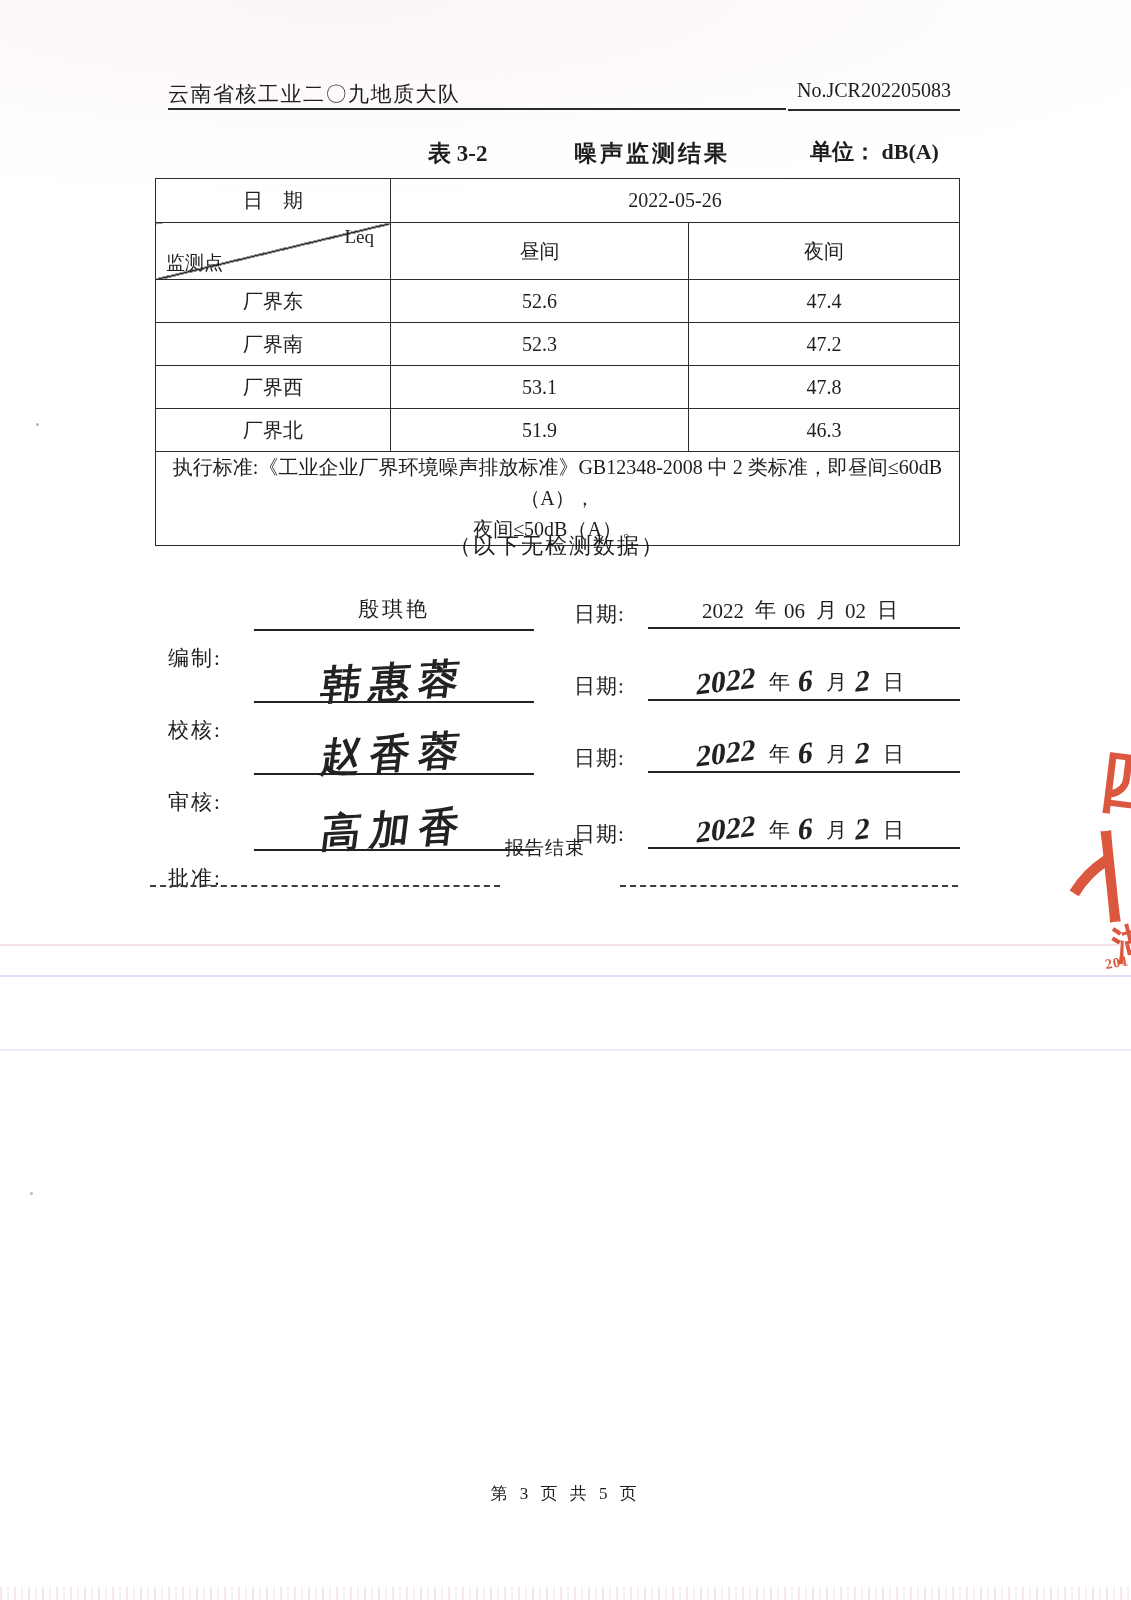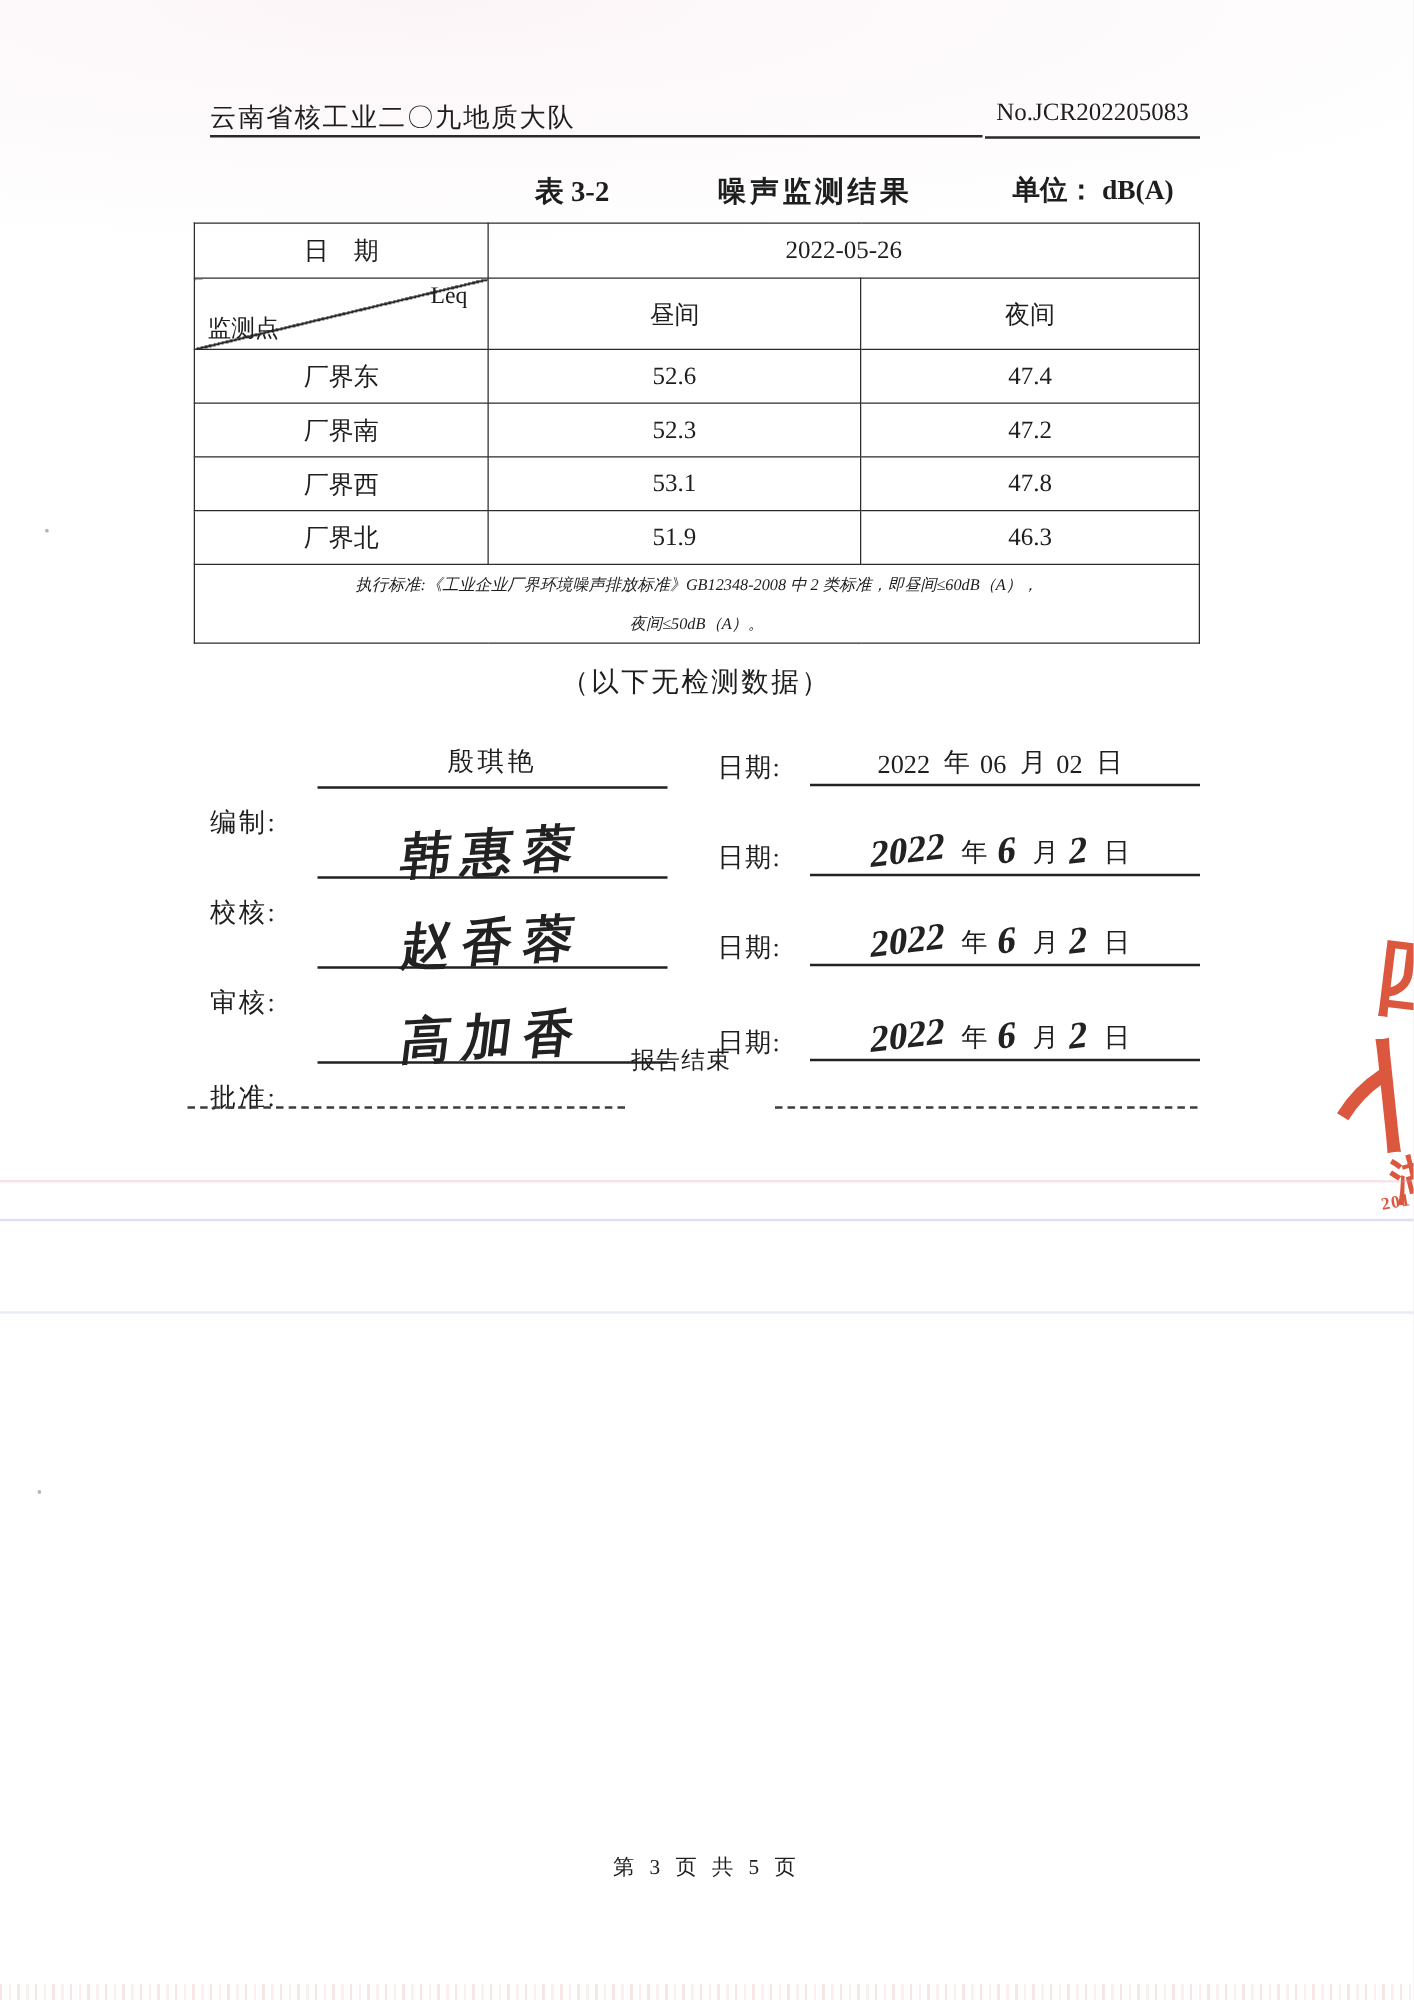--- a/index.html
+++ b/index.html
@@ -25,21 +25,21 @@
   
   table.noise{position:absolute; left:155px; top:178px; width:804px;
        border-collapse:collapse; table-layout:fixed; font-size:20px;}
   table.noise td{border:1.6px solid #2c2c2c; text-align:center; vertical-align:middle; padding:0;}
   tr.r-date{height:44px;} tr.r-head{height:57px;} tr.r-data{height:43px;} 
   td.diag{position:relative;
       background:linear-gradient(to bottom right,
         transparent calc(50% - 1px), #2c2c2c calc(50% - 1px) calc(50% + 1px), transparent calc(50% + 1px));}
   .leq{position:absolute; top:3px; right:16px; font-size:19px;margin-left:24px;}
   .pt{position:absolute; bottom:3px; left:10px; font-size:19px;}
-  td.note-cell{text-align:left; padding:7px 10px 9px 12px; font-size:13px; line-height:31px;font-style:italic;}
+  td.note-cell{text-align:left; padding:7px 10px 9px 12px; font-size:20px; line-height:31px;}
   
   .nodata{position:absolute; left:0; top:531px; width:1114px; text-align:center;
       font-size:22px; letter-spacing:2px;}
   
   .sig-row{position:absolute; left:168px; width:795px; height:66px;}
   .sig-row .role{position:absolute; left:0; top:13px; font-size:21px; letter-spacing:2px;margin-top:44px;}
   .sig-row .name-line{position:absolute; left:86px; top:0; width:280px; height:42px;
       border-bottom:2px solid #222; text-align:center;}
   .name-printed{font-size:21px; line-height:44px; letter-spacing:3px;}
   .name-hw{display:inline-block; font-size:40px; line-height:46px; font-weight:bold;

